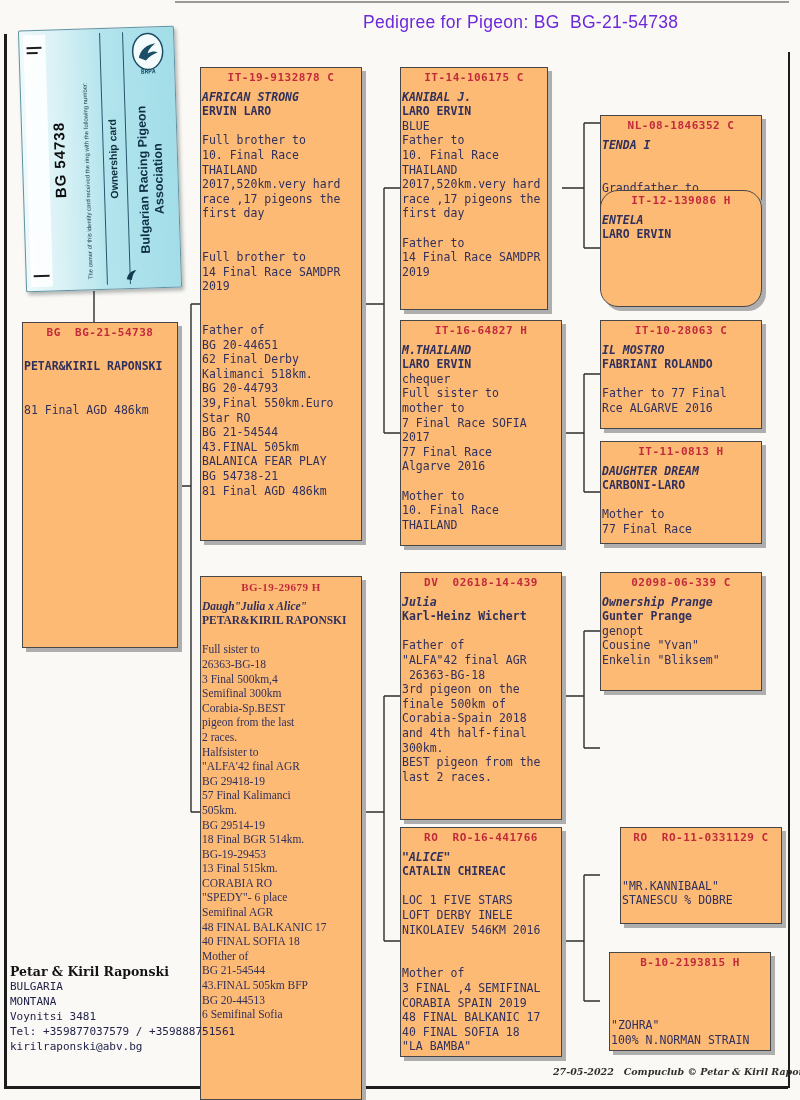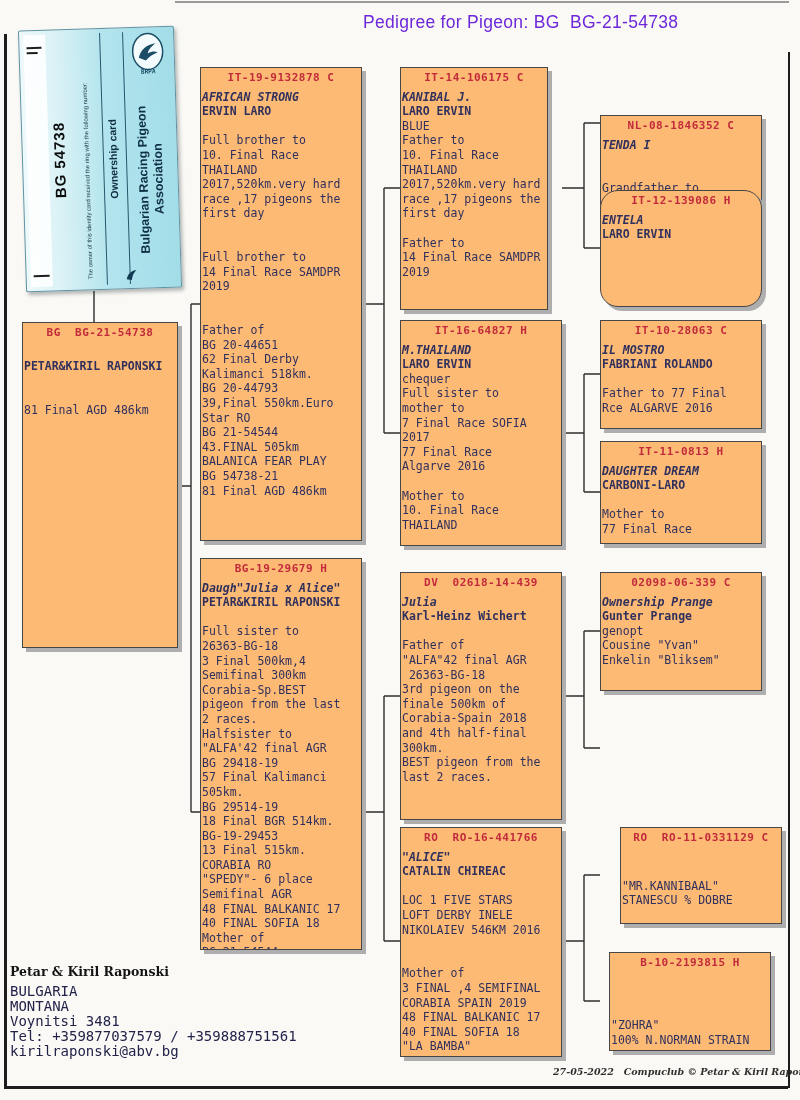--- a/index.html
+++ b/index.html
@@ -44,22 +44,22 @@
     font-size:10.5px; color:#0f2e3e; text-align:center; border-left:1px solid #27566b;
     border-right:1px solid #27566b; padding:0 3px; }
   .card-assoc-wrap { flex:1; display:flex; flex-direction:column; align-items:center; }
   .card-assoc { font-family:"Liberation Sans", sans-serif; font-weight:bold; font-size:12.5px;
     line-height:15px; color:#0e2f45; flex:1; text-align:center; }
   .card-stamp { position:absolute; right:42px; bottom:5px; }
 
   
   .footer-left { position:absolute; left:10px; top:964px; }
   .breeder-name { font-family:"DejaVu Serif", serif; font-weight:bold; font-size:12.5px;
-    color:#141414; margin-bottom:5px; }
-  .breeder-address { font-size:14px; line-height:15px; color:#23234a; white-space:pre-wrap; }
+    color:#141414; }
+  .breeder-address { font-size:11px; line-height:15px; color:#23234a; white-space:pre-wrap; }
   .date-credit { position:absolute; left:553px; top:1066px; font-family:"DejaVu Serif", serif;
     font-style:italic; font-weight:bold; font-size:9.5px; color:#2e2e2e; white-space:pre; }
 </style>
 </head>
 <body>
 
 <div class="page">
 
   <div class="edge-top" style="left:175px;top:1px;width:614px;height:2px;"></div>
   <div class="edge" style="left:4px;top:34px;width:3px;height:1054px;"></div>
@@ -136,21 +136,21 @@
 BG 20-44793
 39,Final 550km.Euro
 Star RO
 BG 21-54544
 43.FINAL 505km
 BALANICA FEAR PLAY
 BG 54738-21
 81 Final AGD 486km</div>
   </div>
 
-  <div class="box" style="left:200px;top:558px;width:162px;height:392px;">
+  <div class="box" style="left:200px;top:576px;width:162px;height:524px;font-family:Liberation Serif, serif;">
     <div class="box-id">BG-19-29679 H</div>
     <div class="box-name">Daugh"Julia x Alice"</div>
     <div class="box-owner">PETAR&amp;KIRIL RAPONSKI</div>
     <div class="box-detail">
 Full sister to
 26363-BG-18
 3 Final 500km,4
 Semifinal 300km
 Corabia-Sp.BEST
 pigeon from the last

